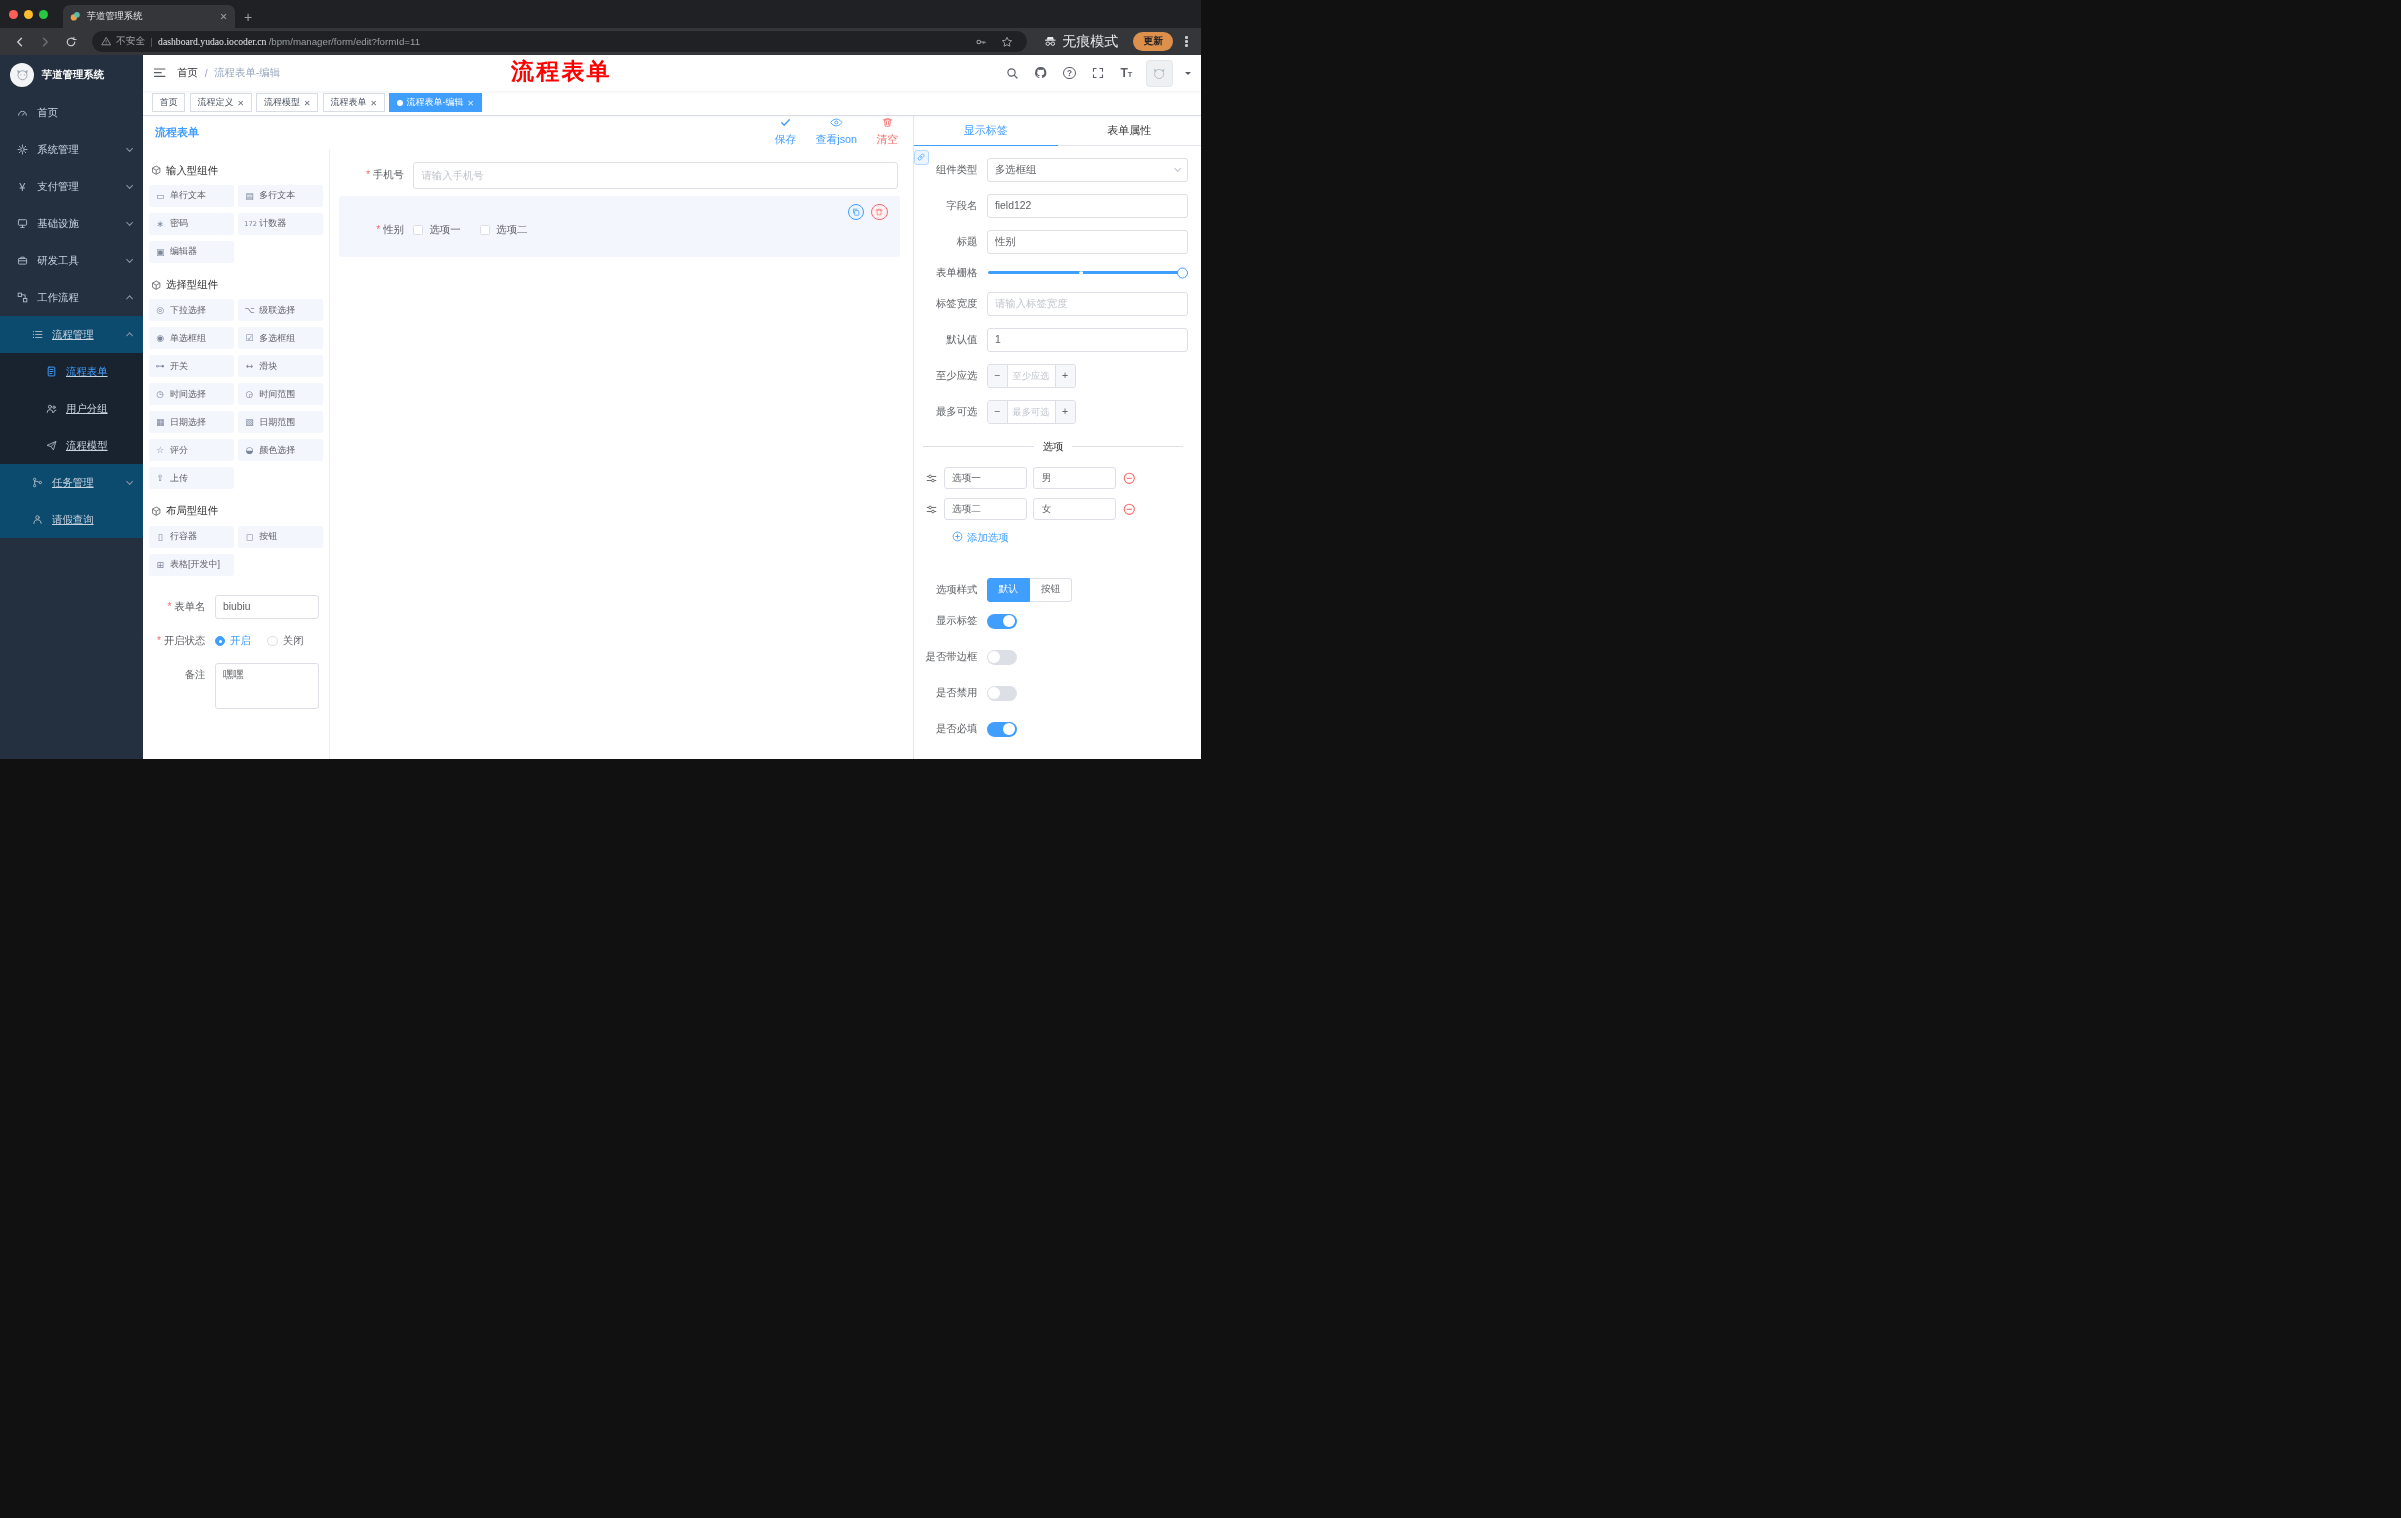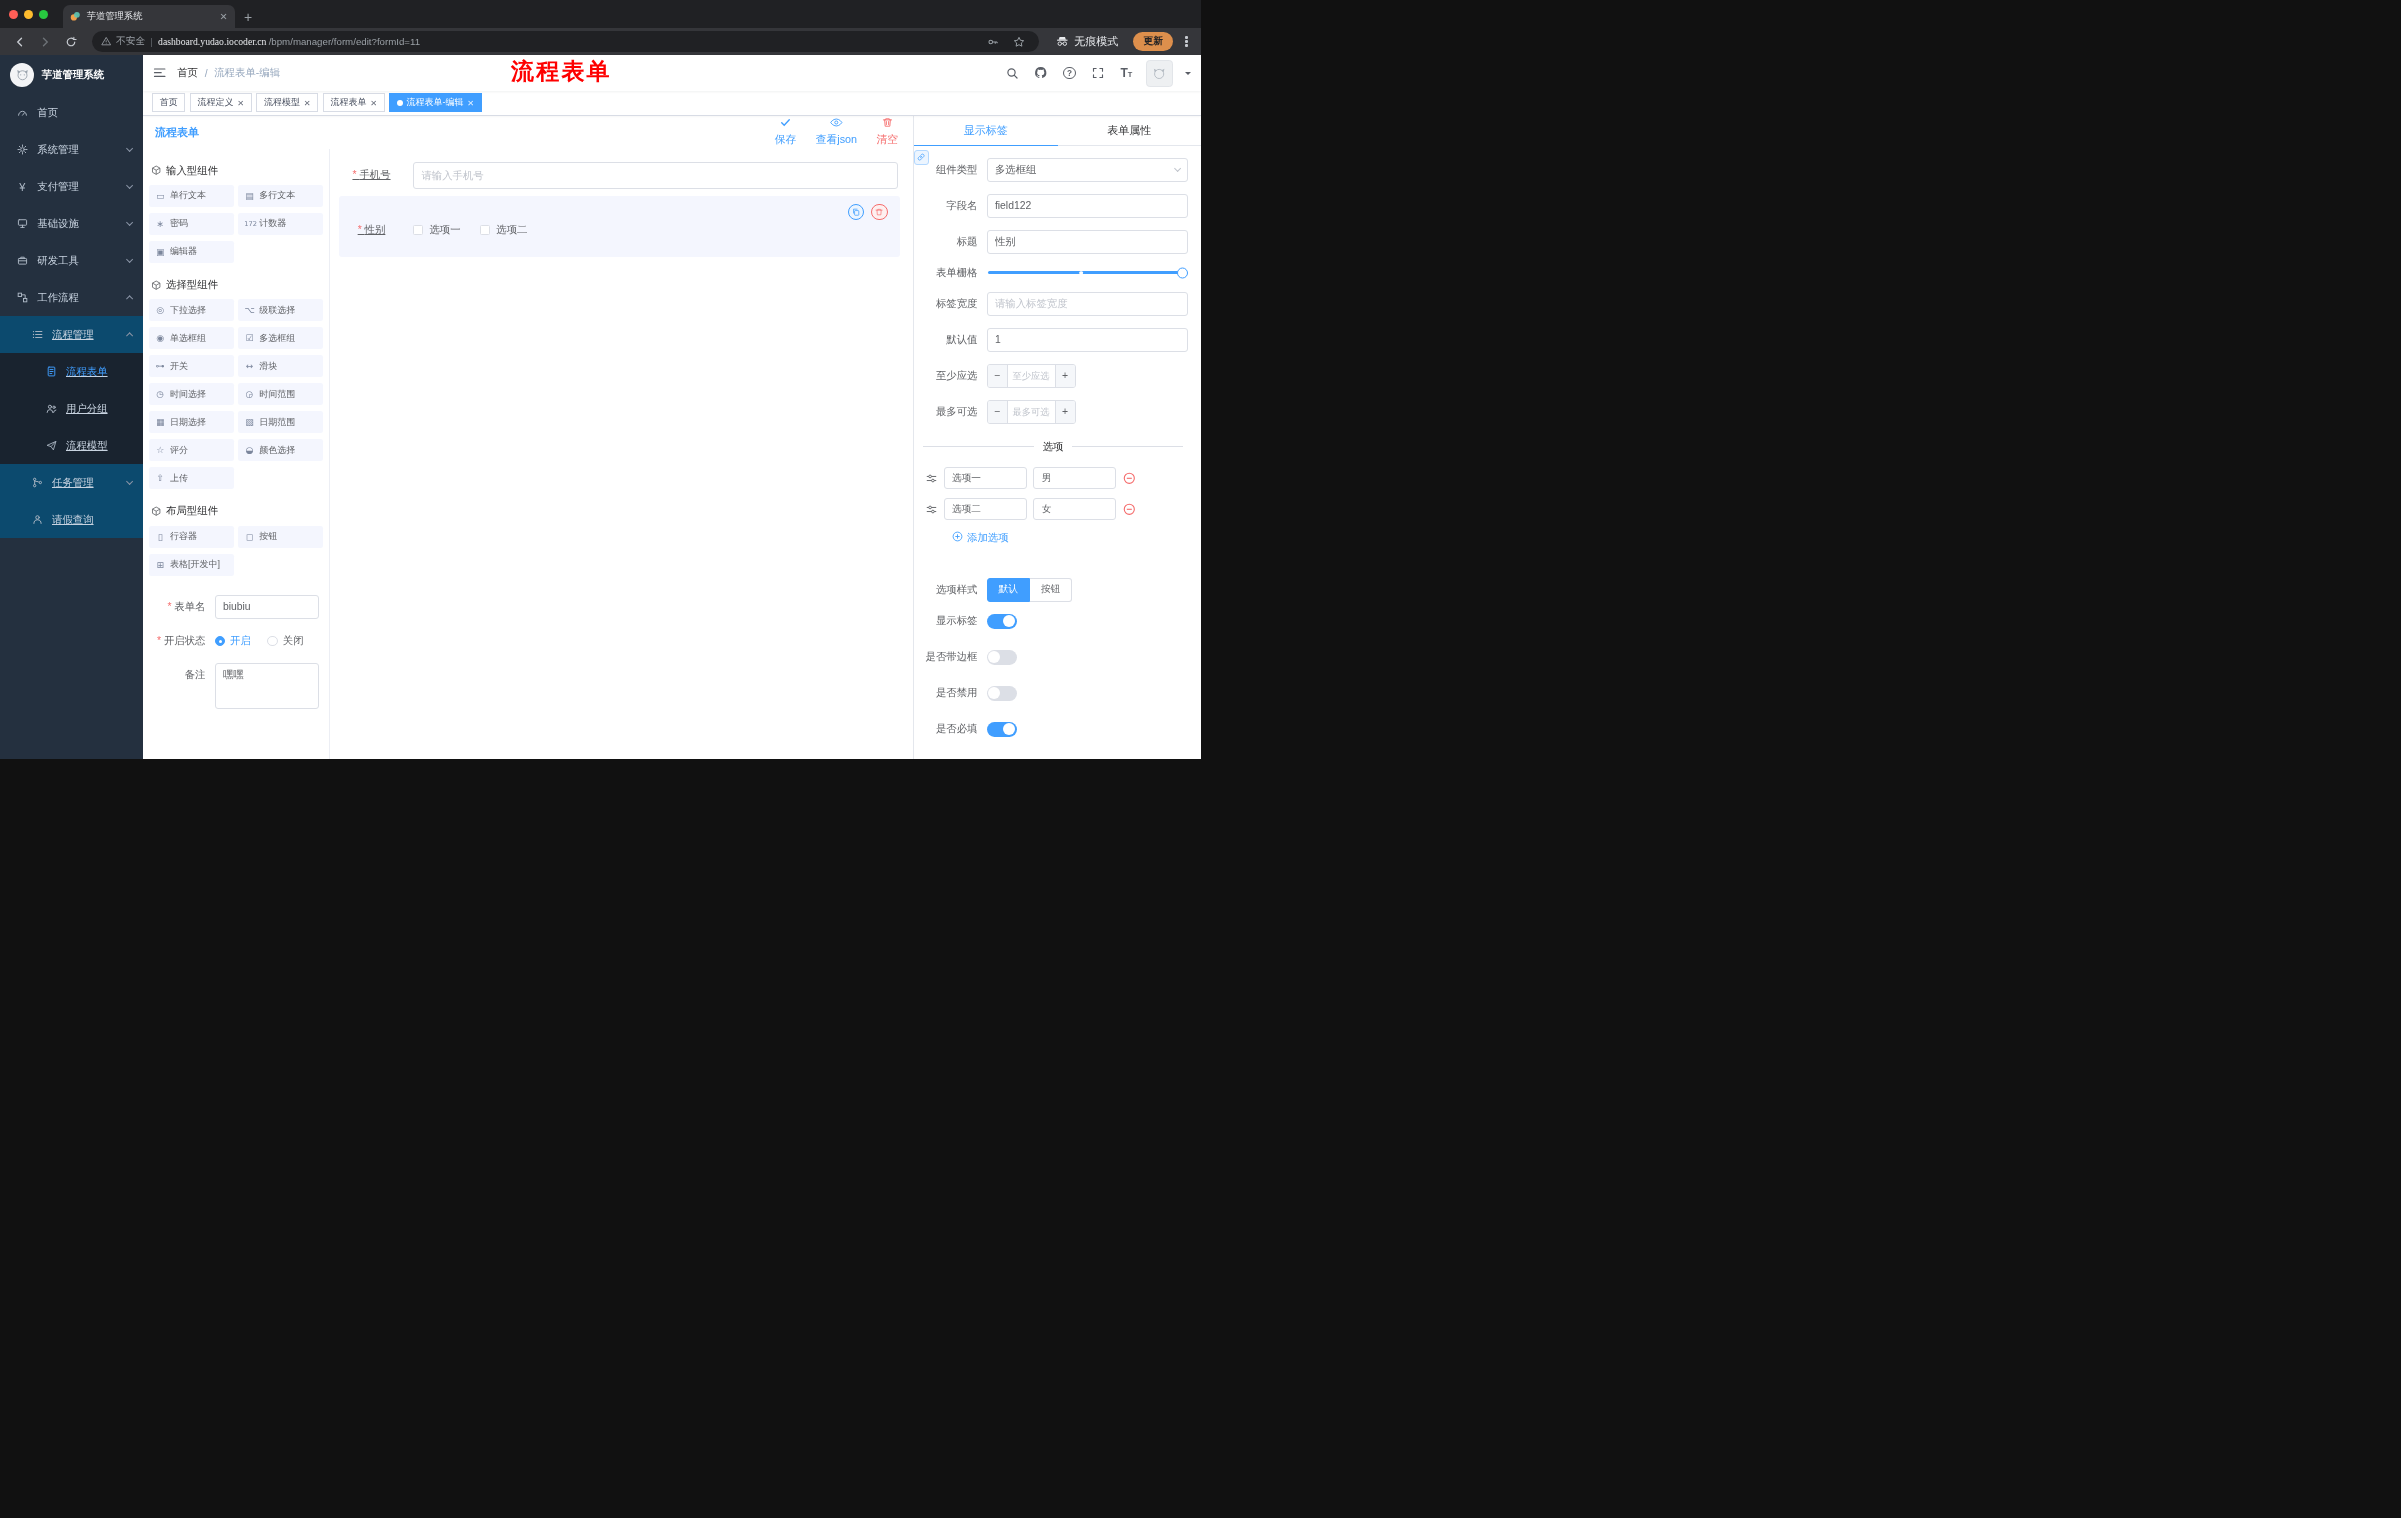--- a/index.html
+++ b/index.html
@@ -16,21 +16,21 @@
   .btab .x{margin-left:auto;color:#9aa0a6;font-size:9.7px;cursor:pointer;}
   .newtab{color:#9aa0a6;font-size:14px;margin:0 0 4.5px 9px;cursor:pointer;line-height:1;}
   .btoolbar{height:27px;background:#35363a;display:flex;align-items:center;padding:0 9px;gap:4.5px;color:#c7cbd1;}
   .nav-ic{width:21px;height:21px;display:flex;align-items:center;justify-content:center;border-radius:50%;cursor:pointer;}
   .nav-ic.dim{color:#6e7378;}
   .addressbar{flex:1;height:21px;background:#202124;border-radius:10.4px;display:flex;align-items:center;padding:0 9px;margin:0 6px;color:#9aa0a6;font-size:9.7px;gap:5.2px;}
   .addr-domain{color:#e8eaed;font-family:Liberation Serif, serif;}
   .addr-path{color:#9aa0a6;}
   .addr-spacer{flex:1;}
   .addr-sep{color:#5f6368;}
-  .chip-incog{display:flex;align-items:center;gap:5.2px;color:#e8eaed;font-size:11px;padding:0 7.4px;}
+  .chip-incog{display:flex;align-items:center;gap:5.2px;color:#e8eaed;font-size:14px;padding:0 7.4px;}
   .update-pill{height:19.3px;border-radius:9.7px;background:#dd8f4c;color:#202124;font-size:9.7px;font-weight:700;display:flex;align-items:center;padding:0 10.4px;margin:0 3px;cursor:pointer;}
   .dots3{display:flex;flex-direction:column;gap:1.9px;padding:4.5px;cursor:pointer;}
   .dots3 i{width:2.2px;height:2.2px;border-radius:50%;background:#c7cbd1;}
 
   
   .app{display:flex;height:704px;}
   .sidebar{width:143px;background:#24303f;color:#c8d3e0;flex:0 0 auto;display:flex;flex-direction:column;}
   .logo-row{height:39px;display:flex;align-items:center;gap:7.4px;padding:0 0 0 10.4px;}
   .logo-av{width:24px;height:24px;border-radius:50%;background:#f3f4f6;display:flex;align-items:center;justify-content:center;color:#9aa3ad;}
   .logo-title{color:#fff;font-size:10.4px;font-weight:700;}
@@ -95,21 +95,21 @@
   .radio .rdot{width:10.4px;height:10.4px;border-radius:50%;border:0.7px solid #dcdfe6;background:#fff;position:relative;}
   .radio.checked{color:#409eff;}
   .radio.checked .rdot{border-color:#409eff;background:#409eff;}
   .radio.checked .rdot::after{content:"";position:absolute;left:3px;top:3px;width:3px;height:3px;border-radius:50%;background:#fff;}
   textarea.tinput{height:46px;padding-top:4.5px;resize:none;}
   .mrow.top{align-items:flex-start;}
   .mrow.top .mlabel{padding-top:5.2px;}
 
   .canvas{flex:1;padding:13.4px 13.4px 0 9px;overflow:hidden;position:relative;}
   .frow{display:flex;align-items:center;margin-bottom:7.4px;font-size:10.4px;color:#606266;}
-  .frow .flabel{width:74px;text-align:center;padding-right:9px;flex:0 0 auto;text-decoration:underline;}
+  .frow .flabel{width:74px;text-align:right;padding-right:9px;flex:0 0 auto;}
   .frow .fctrl{flex:1;margin-right:1.5px;}
   .phone-input{height:27px;}
   .sel-block{background:#f4f6fe;border-radius:3px;position:relative;padding:27px 1.5px 19.3px 0;margin-top:6px;}
   .block-actions{position:absolute;top:7.4px;right:12px;display:flex;gap:7.4px;}
   .circ-btn{width:16.3px;height:16.3px;border-radius:50%;border:0.7px solid;display:flex;align-items:center;justify-content:center;cursor:pointer;background:#fff;}
   .circ-btn.blue{border-color:#409eff;color:#409eff;background:#ecf5ff;}
   .circ-btn.red{border-color:#f56c6c;color:#f56c6c;background:#fef0f0;}
   .cbx{display:flex;align-items:center;gap:6px;margin-right:19.3px;color:#606266;cursor:pointer;}
   .cbx .box{width:10.4px;height:10.4px;border:0.7px solid #dcdfe6;border-radius:1.5px;background:#fff;}
 

